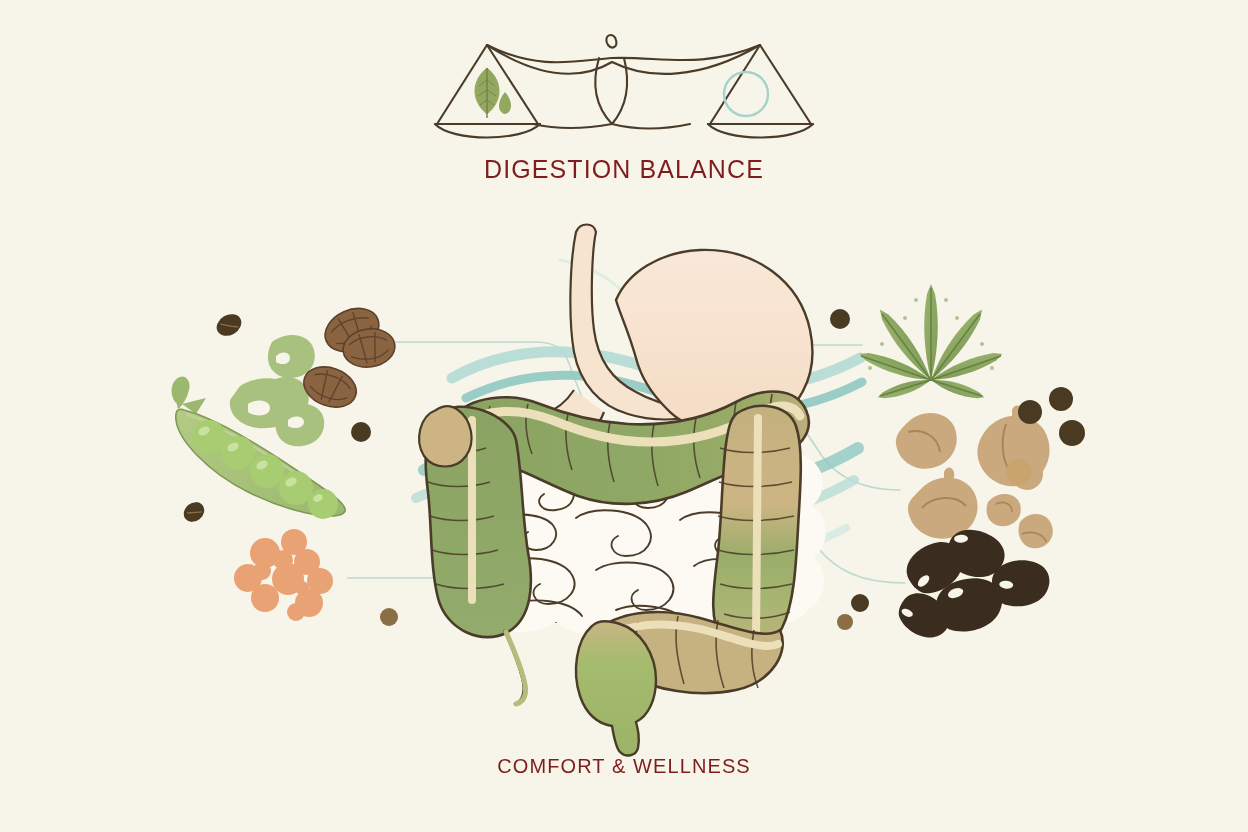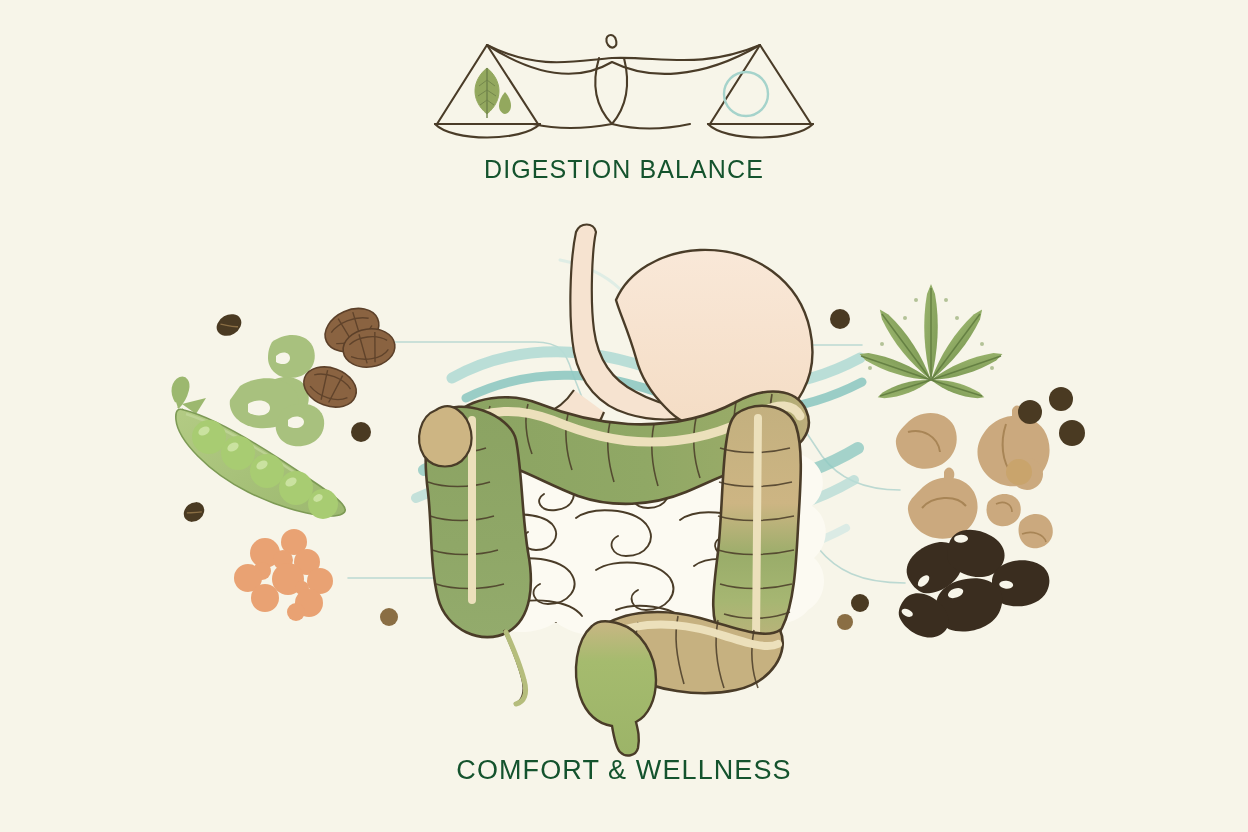--- a/index.html
+++ b/index.html
@@ -17,36 +17,36 @@
   }
   #art {
     position: absolute;
     inset: 0;
     width: 1248px;
     height: 832px;
   }
   .txt {
     position: absolute;
     text-align: center;
-    color: #14532d;
+    color: #7f1d1d;
     font-family: "Liberation Sans", sans-serif;
     letter-spacing: 1.1px;
     white-space: nowrap;
   }
   #title-line-1 {
     left: 0; right: 0; top: 155px;
     font-size: 25px;
   }
   #title-line-2 {
     left: 0; right: 0; top: 192px;
     font-size: 25px;
   }
   #footer-line {
     left: 0; right: 0; top: 755px;
-    font-size: 27px;
+    font-size: 20px;
     text-align: center;
   }
 </style>
 </head>
 <body>
 
 <div id="canvas">
 
   <svg id="art" viewBox="0 0 1248 832" xmlns="http://www.w3.org/2000/svg">
 

